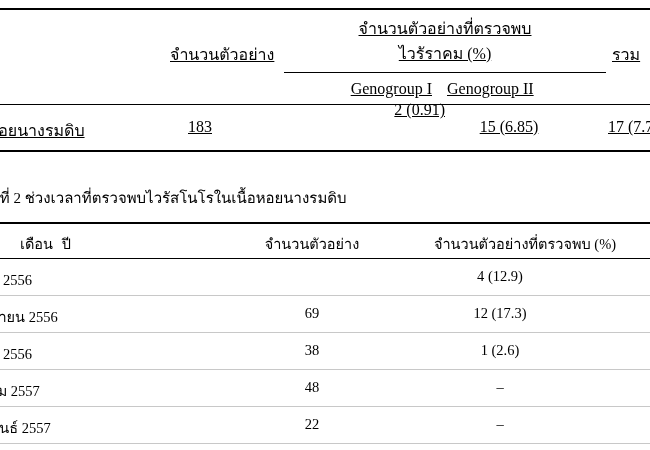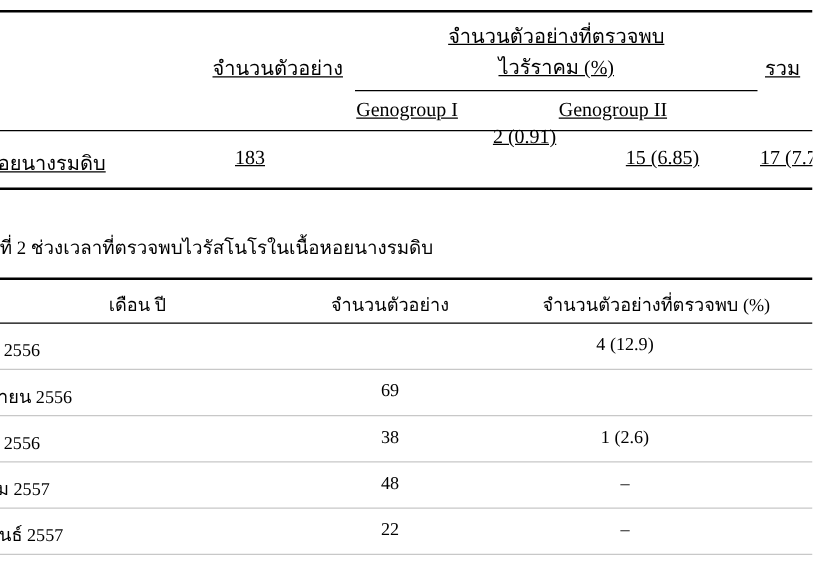--- a/index.html
+++ b/index.html
@@ -69,24 +69,24 @@
     width: 320px;
     text-align: center;
   }
   .t1-h-found-2 {
     left: 285px;
     top: 41px;
     width: 320px;
     text-align: center;
   }
   .t1-h-gg1 {
-    left: 285px;
+    left: 272px;
     top: 80px;
     width: 160px;
-    text-align: left;
+    text-align: right;
   }
   .t1-h-gg2 {
     left: 447px;
     top: 80px;
     width: 160px;
     text-align: left;
   }
   .t1-h-total {
     left: 612px;
     top: 42px;
@@ -102,21 +102,21 @@
     width: 60px;
     text-align: center;
   }
   .t1-r-gg1 {
     left: 285px;
     top: 101px;
     width: 160px;
     text-align: right;
   }
   .t1-r-gg2 {
-    left: 450px;
+    left: 429px;
     top: 118px;
     width: 160px;
     text-align: center;
   }
   .t1-r-total {
     left: 608px;
     top: 118px;
     text-align: left;
   }
 
@@ -148,21 +148,21 @@
   }
   .t2-head {
     position: absolute;
     top: 232px;
     white-space: nowrap;
     font-size: 14.5px;
   }
   .t2-h-month {
     left: 20px;
     width: 180px;
-    text-align: center;
+    font-family: Liberation Mono, monospace;
   }
   .t2-h-samples {
     left: 222px;
     width: 180px;
     text-align: center;
   }
   .t2-h-found {
     left: 400px;
     width: 250px;
     text-align: center;
@@ -241,20 +241,21 @@
 
     <div class="t2-row" style="top:259px">
       <div class="c-month">าคม 2556</div>
       <div class="c-found">4 (12.9)</div>
       <div class="rowline"></div>
     </div>
 
     <div class="t2-row" style="top:296px">
       <div class="c-month">ศจิกายน 2556</div>
       <div class="c-samples">69</div>
+      <div class="c-found">12 (17.3)</div>
       <div class="rowline"></div>
     </div>
 
     <div class="t2-row" style="top:333px">
       <div class="c-month">าคม 2556</div>
       <div class="c-samples">38</div>
       <div class="c-found">1 (2.6)</div>
       <div class="rowline"></div>
     </div>
 

